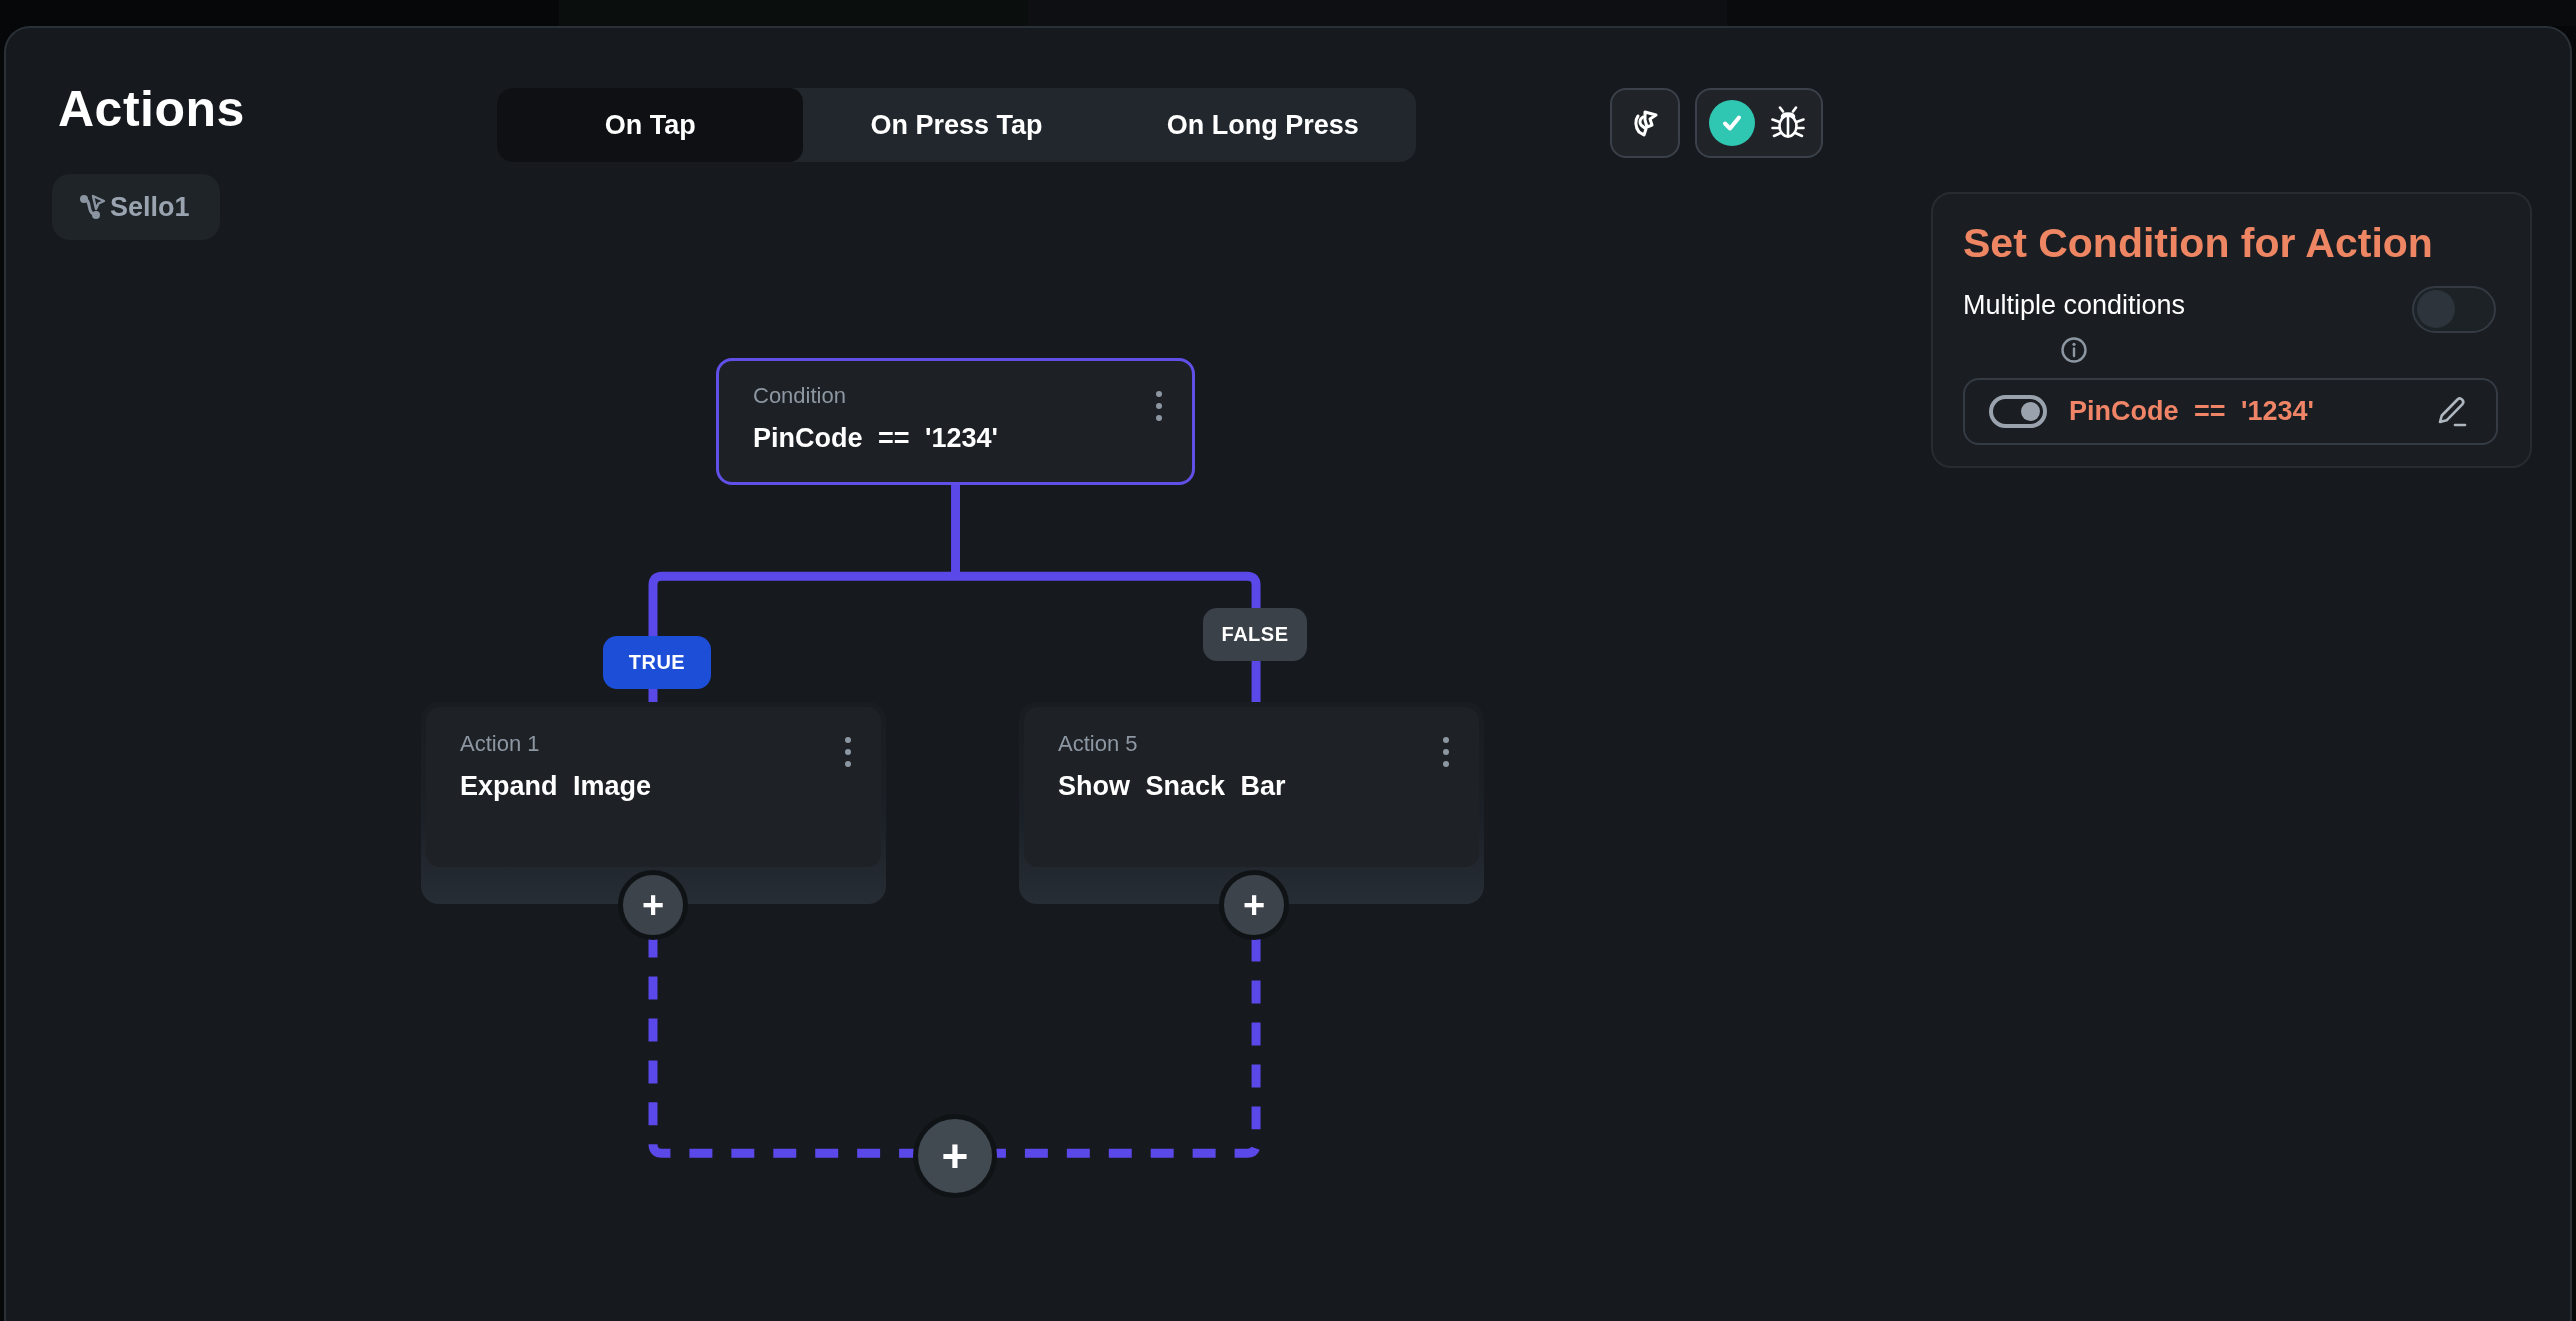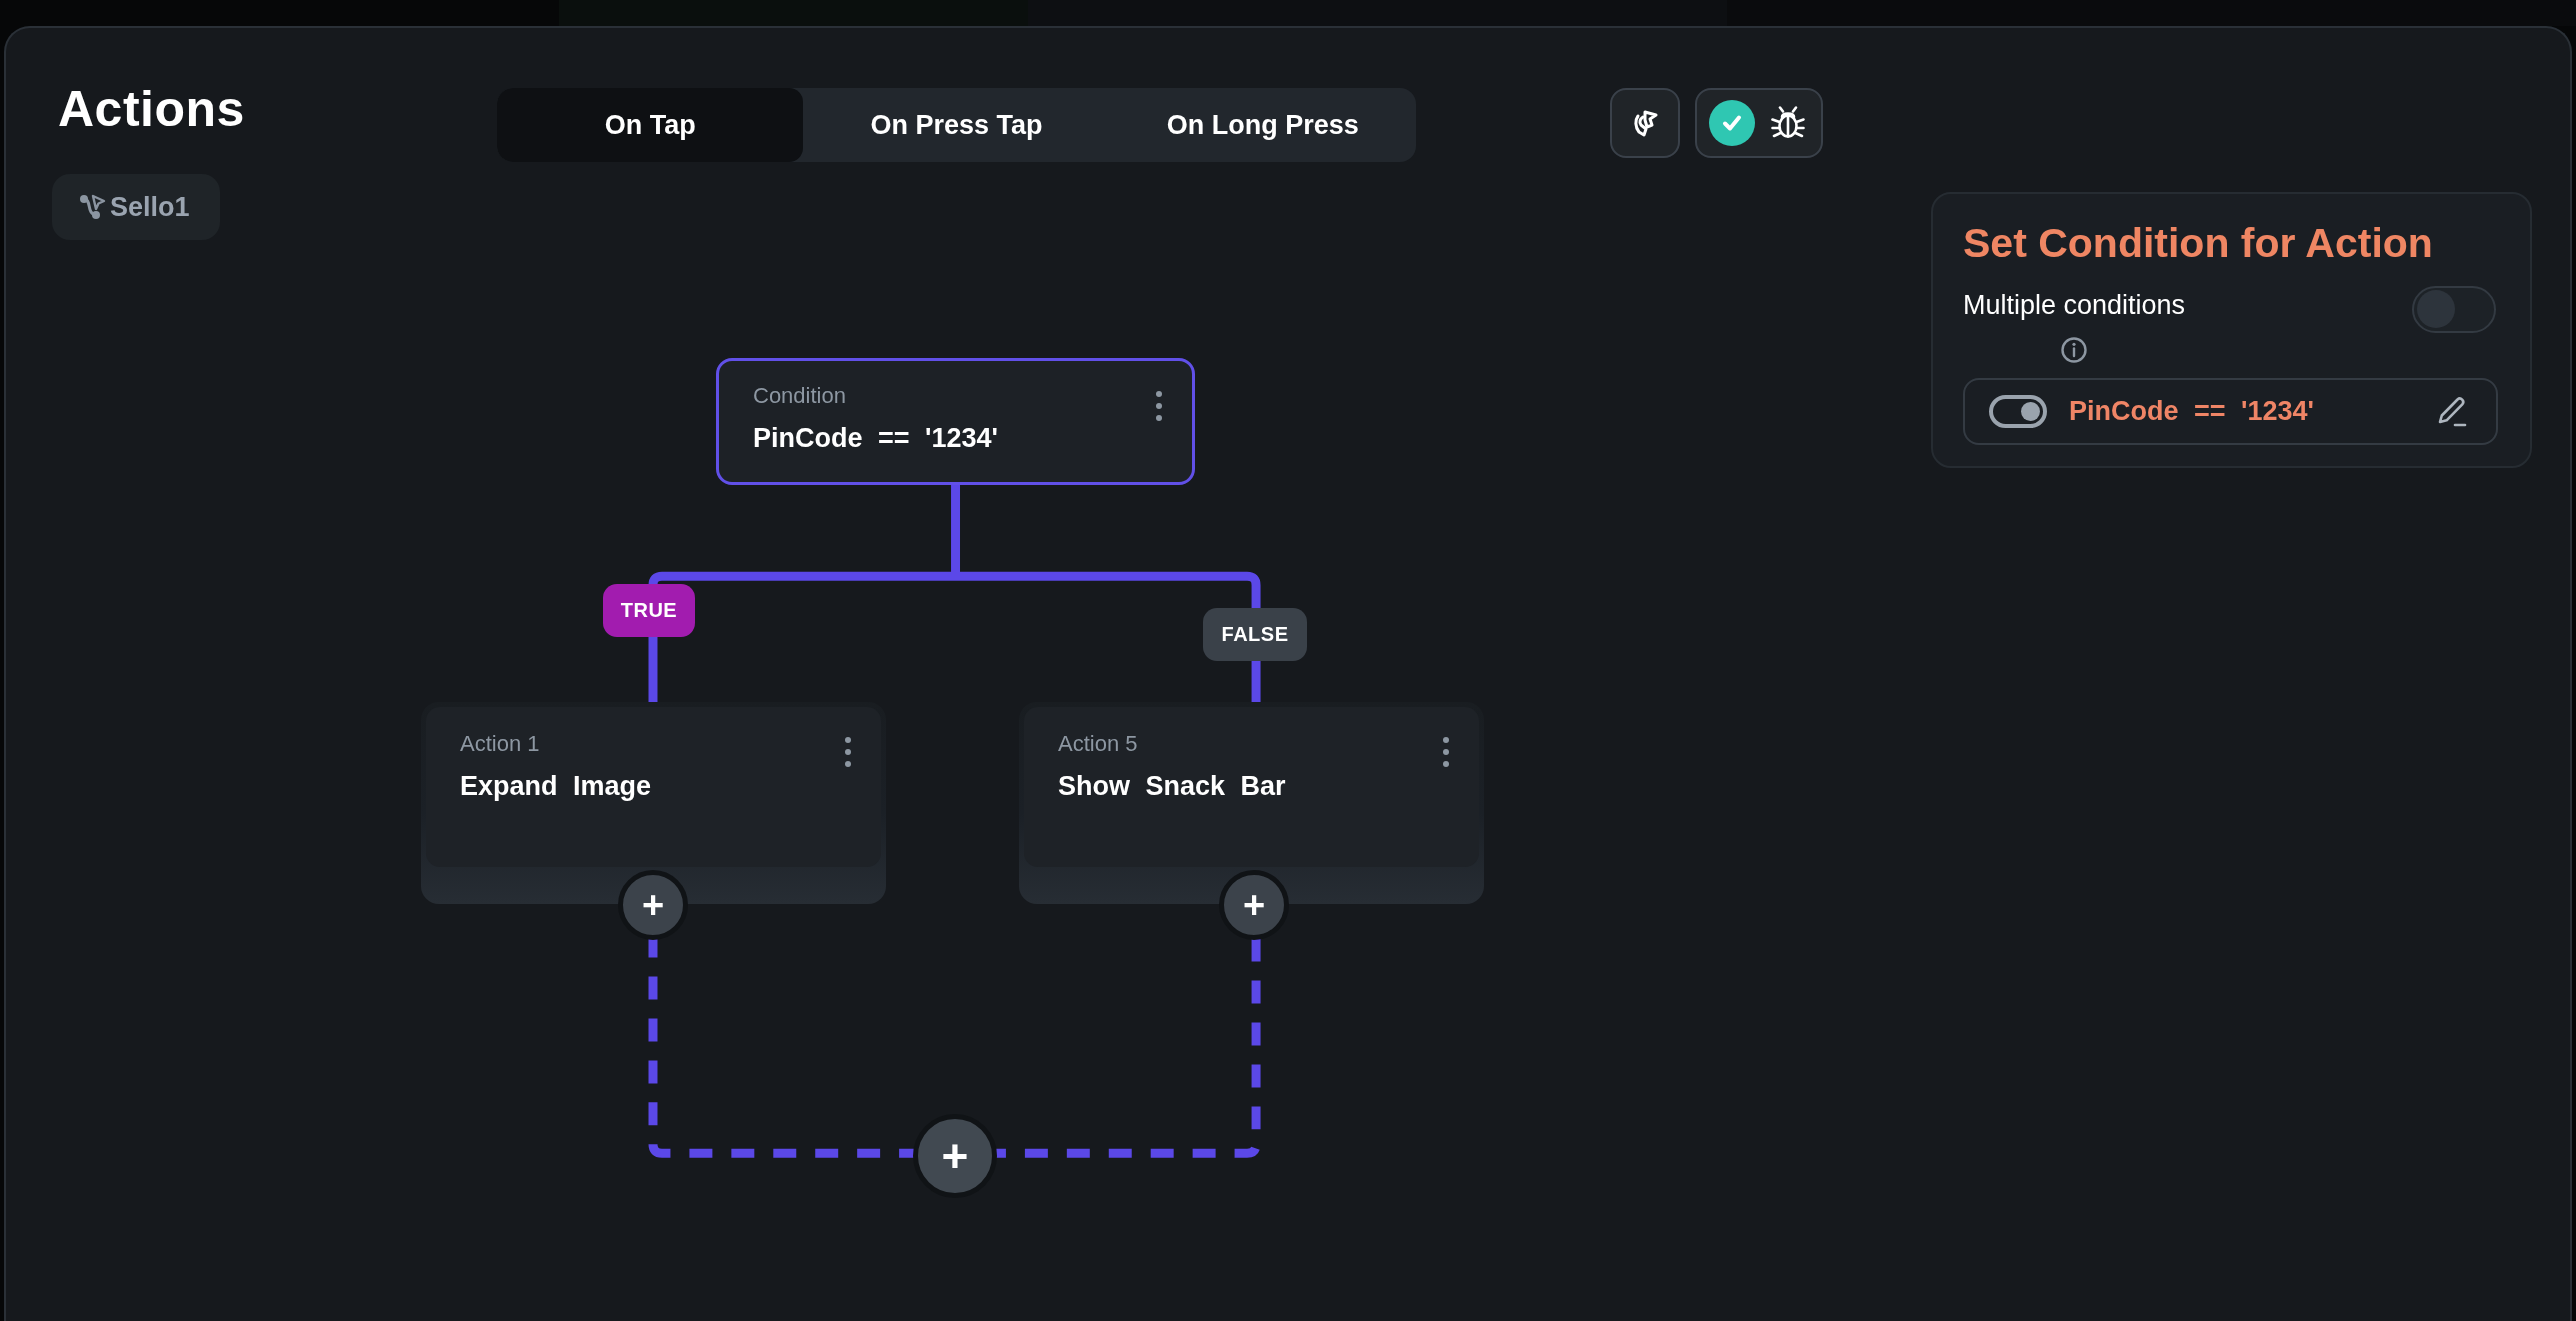--- a/index.html
+++ b/index.html
@@ -50,21 +50,21 @@
   .node-label { position:absolute; left:34px; top:22px; font-size:22px; color:#8d97a2; }
   .node-value { position:absolute; left:34px; top:62px; font-size:27px; font-weight:700;
     color:#ffffff; word-spacing:8px; }
   .kebab { position:absolute; right:26px; top:26px; display:flex; flex-direction:column;
     gap:6px; padding:4px; cursor:pointer; }
   .kebab i { width:6px; height:6px; border-radius:50%; background:#8d97a2; }
 
   .badge { position:absolute; height:53px; border-radius:14px; display:flex; align-items:center;
     justify-content:center; color:#fff; font-size:20px; font-weight:700; letter-spacing:0.5px;
     z-index:2; }
-  .badge.true { left:597px; top:556px; width:92px; background:#a21caf; }
+  .badge.true { left:597px; top:608px; width:108px; background:#1d4ed8; }
   .badge.false { left:1197px; top:580px; width:104px; background:#3a4149; }
 
   .action-outer { position:absolute; top:674px; width:465px; height:202px; border-radius:18px;
     background:linear-gradient(180deg,#191d21 0%,#1b2026 55%,#272d34 100%); z-index:2; }
   .action-outer.a1 { left:415px; }
   .action-outer.a2 { left:1013px; }
   .action-inner { position:absolute; left:5px; top:5px; right:5px; height:160px;
     background:#1e2227; border-radius:14px; cursor:pointer; }
 
   .add-btn { position:absolute; border-radius:50%; background:#3c434b; color:#fff;

